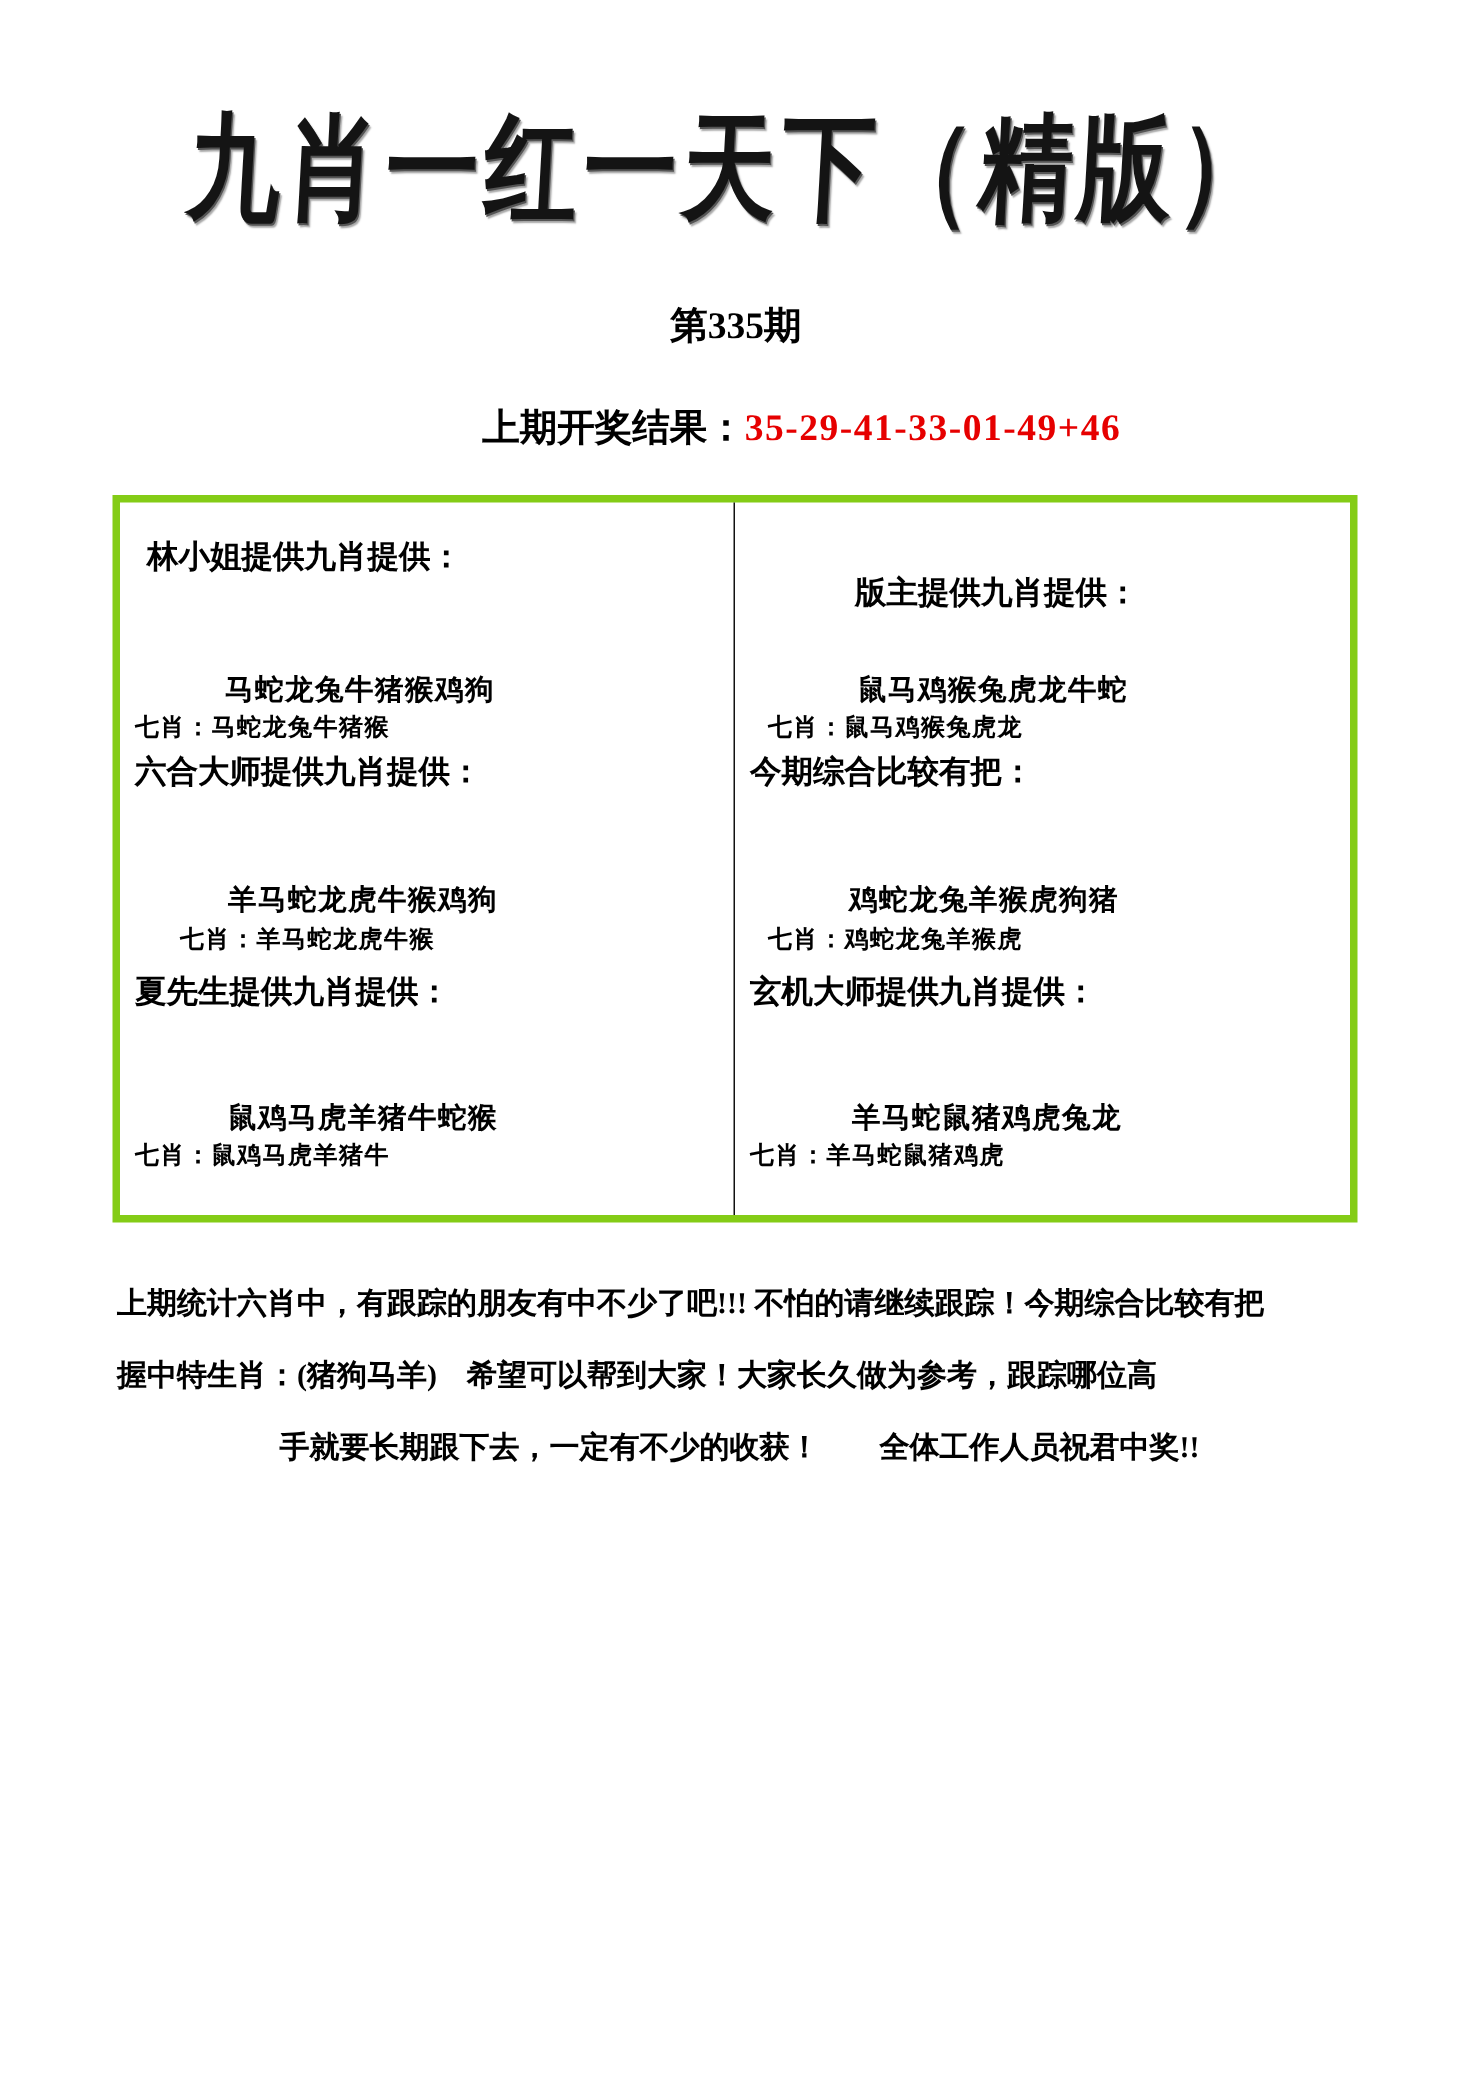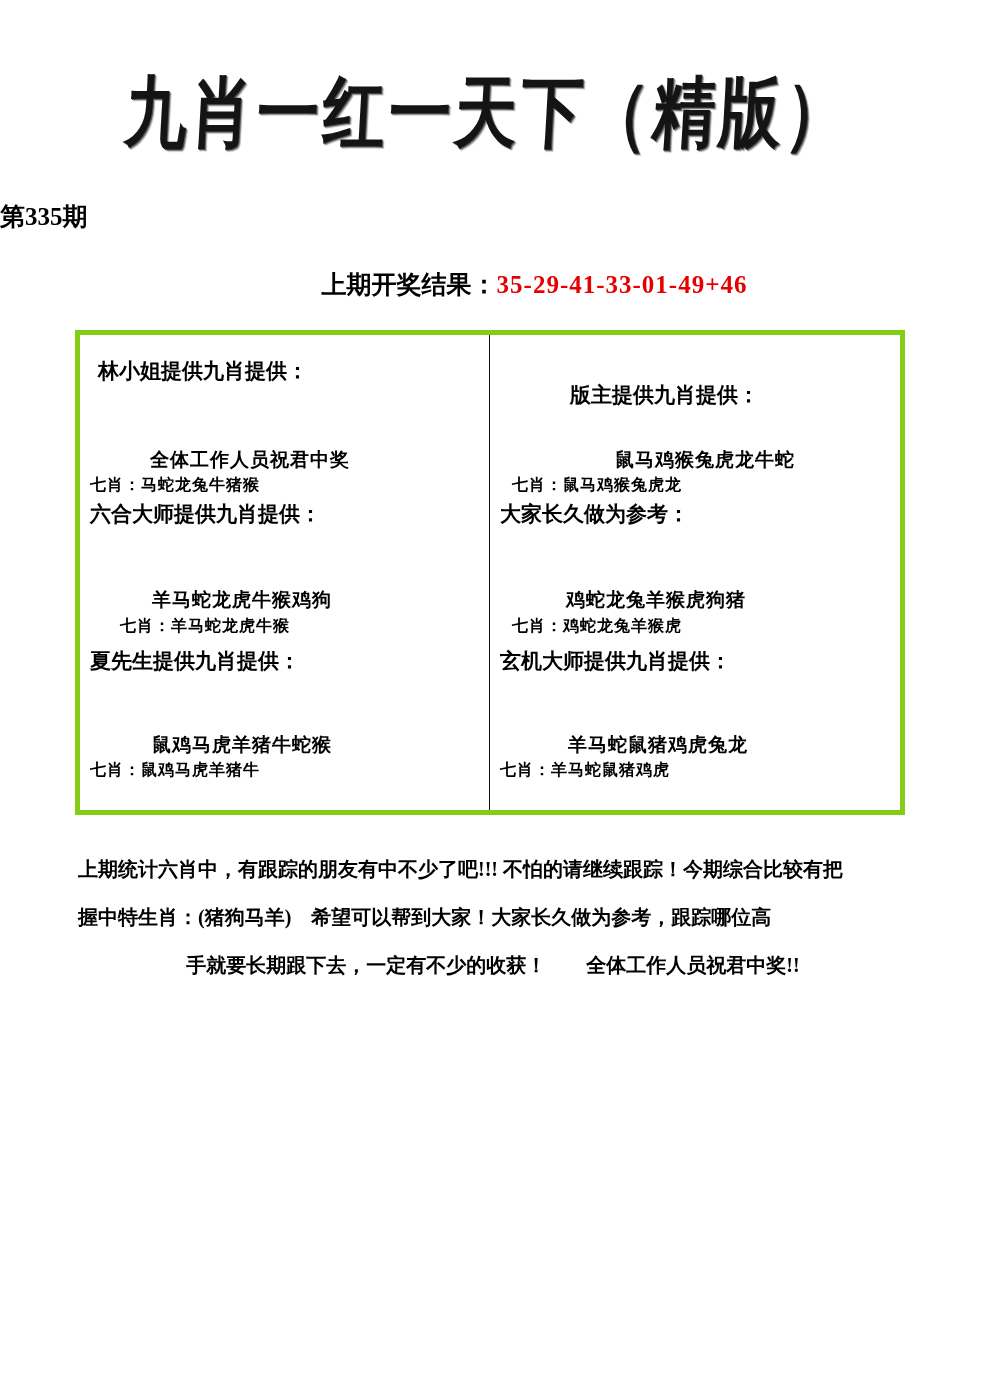--- a/index.html
+++ b/index.html
@@ -42,21 +42,21 @@
     text-shadow: 1px 1px 0 #555, 2px 2px 1px rgba(0,0,0,.35);
     white-space: nowrap;
   }
 
   
   .issue {
     position: absolute;
     top: 200px;
     left: 0;
     width: 981px;
-    text-align: left;
+    text-align: center;
     font-size: 25px;
     font-weight: bold;
     color: #000;
     font-family: "Liberation Serif", serif;
   }
 
   
   .result-line {
     position: absolute;
     top: 268px;
@@ -119,21 +119,21 @@
   .l2 { top: 165px; left: 10px; }
   .l2-main { position: absolute; top: 87px; left: 62px; }
   .l2-seven{ position: absolute; top: 116px; left: 30px; }
 
   .l3 { top: 312px; left: 10px; }
   .l3-main { position: absolute; top: 85px; left: 62px; }
   .l3-seven{ position: absolute; top: 113px; left: 0px; }
 
   
   .r1 { top: 22px;  left: 10px; }
-  .r1-main { position: absolute; top: 90px; left: 72px; margin-left: 43px; }
+  .r1-main { position: absolute; top: 90px; left: 72px; }
   .r1-seven{ position: absolute; top: 118px; left: 12px; }
 
   .r2 { top: 165px; left: 10px; }
   .r2-main { position: absolute; top: 87px; left: 66px; }
   .r2-seven{ position: absolute; top: 116px; left: 12px; }
 
   .r3 { top: 312px; left: 10px; }
   .r3-main { position: absolute; top: 85px; left: 68px; }
   .r3-seven{ position: absolute; top: 113px; left: 0px; }
 
@@ -172,21 +172,21 @@
   <div class="result-line">
     <span class="result-label">上期开奖结果：</span><span class="result-nums">35-29-41-33-01-49+46</span>
   </div>
 
   <div class="box">
 
     <div class="col left">
 
       <div class="grp l1">
         <div class="blockhead head-left-1">林小姐提供九肖提供：</div>
-        <div class="zodiac-main l1-main">全体工作人员祝君中奖</div>
+        <div class="zodiac-main l1-main">马蛇龙兔牛猪猴鸡狗</div>
         <div class="seven l1-seven">七肖：马蛇龙兔牛猪猴</div>
       </div>
 
       <div class="grp l2">
         <div class="blockhead head-left-2">六合大师提供九肖提供：</div>
         <div class="zodiac-main l2-main">羊马蛇龙虎牛猴鸡狗</div>
         <div class="seven l2-seven">七肖：羊马蛇龙虎牛猴</div>
       </div>
 
       <div class="grp l3">
@@ -199,21 +199,21 @@
 
     <div class="col right">
 
       <div class="grp r1">
         <div class="blockhead head-right-1">版主提供九肖提供：</div>
         <div class="zodiac-main r1-main">鼠马鸡猴兔虎龙牛蛇</div>
         <div class="seven r1-seven">七肖：鼠马鸡猴兔虎龙</div>
       </div>
 
       <div class="grp r2">
-        <div class="blockhead head-right-2">大家长久做为参考：</div>
+        <div class="blockhead head-right-2">今期综合比较有把：</div>
         <div class="zodiac-main r2-main">鸡蛇龙兔羊猴虎狗猪</div>
         <div class="seven r2-seven">七肖：鸡蛇龙兔羊猴虎</div>
       </div>
 
       <div class="grp r3">
         <div class="blockhead head-right-2">玄机大师提供九肖提供：</div>
         <div class="zodiac-main r3-main">羊马蛇鼠猪鸡虎兔龙</div>
         <div class="seven r3-seven">七肖：羊马蛇鼠猪鸡虎</div>
       </div>
 

